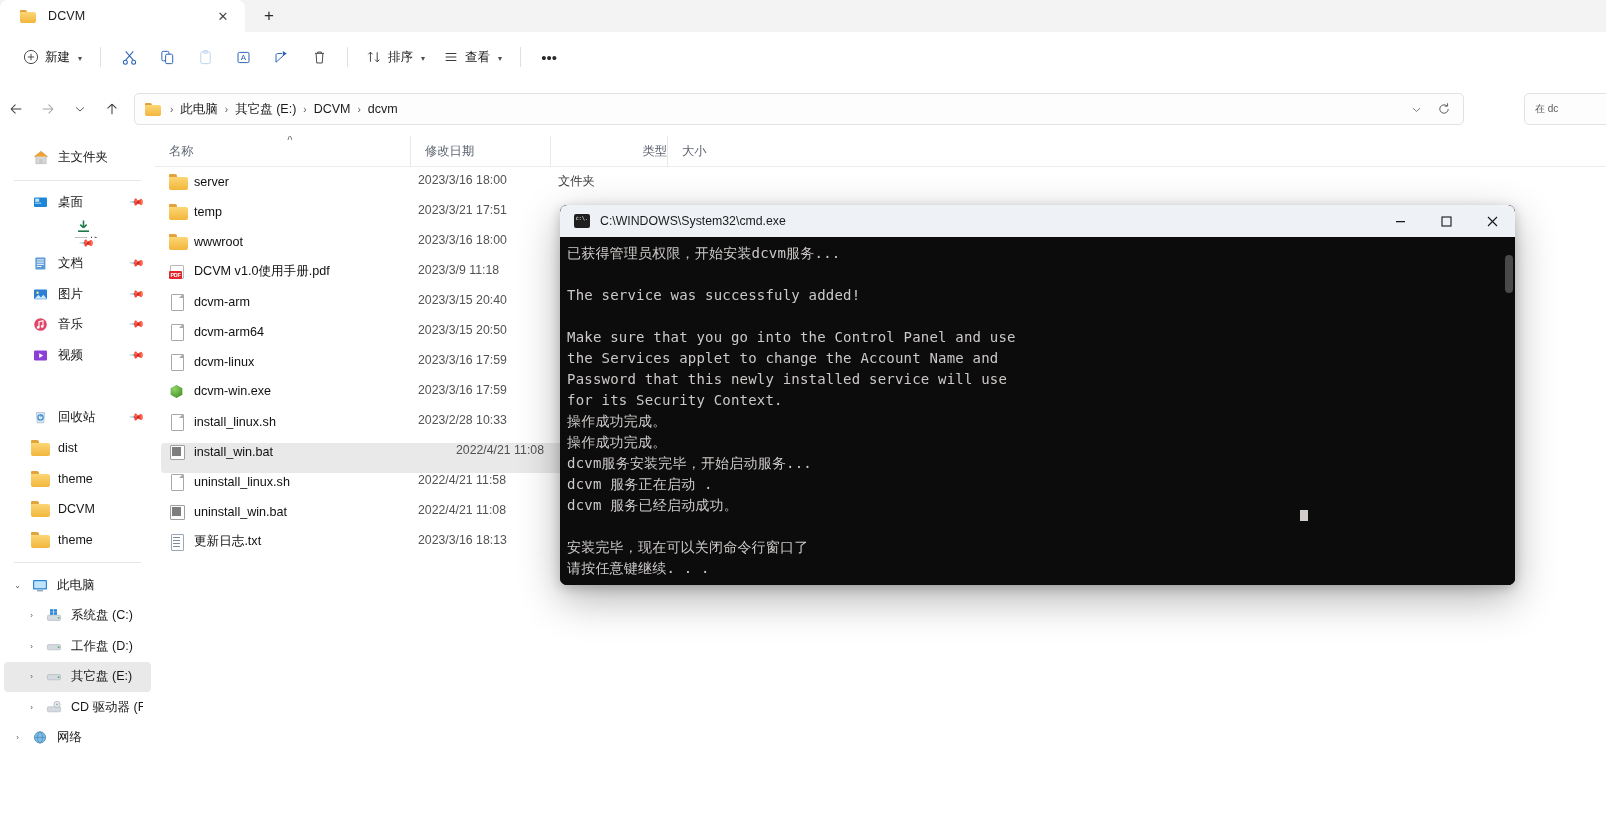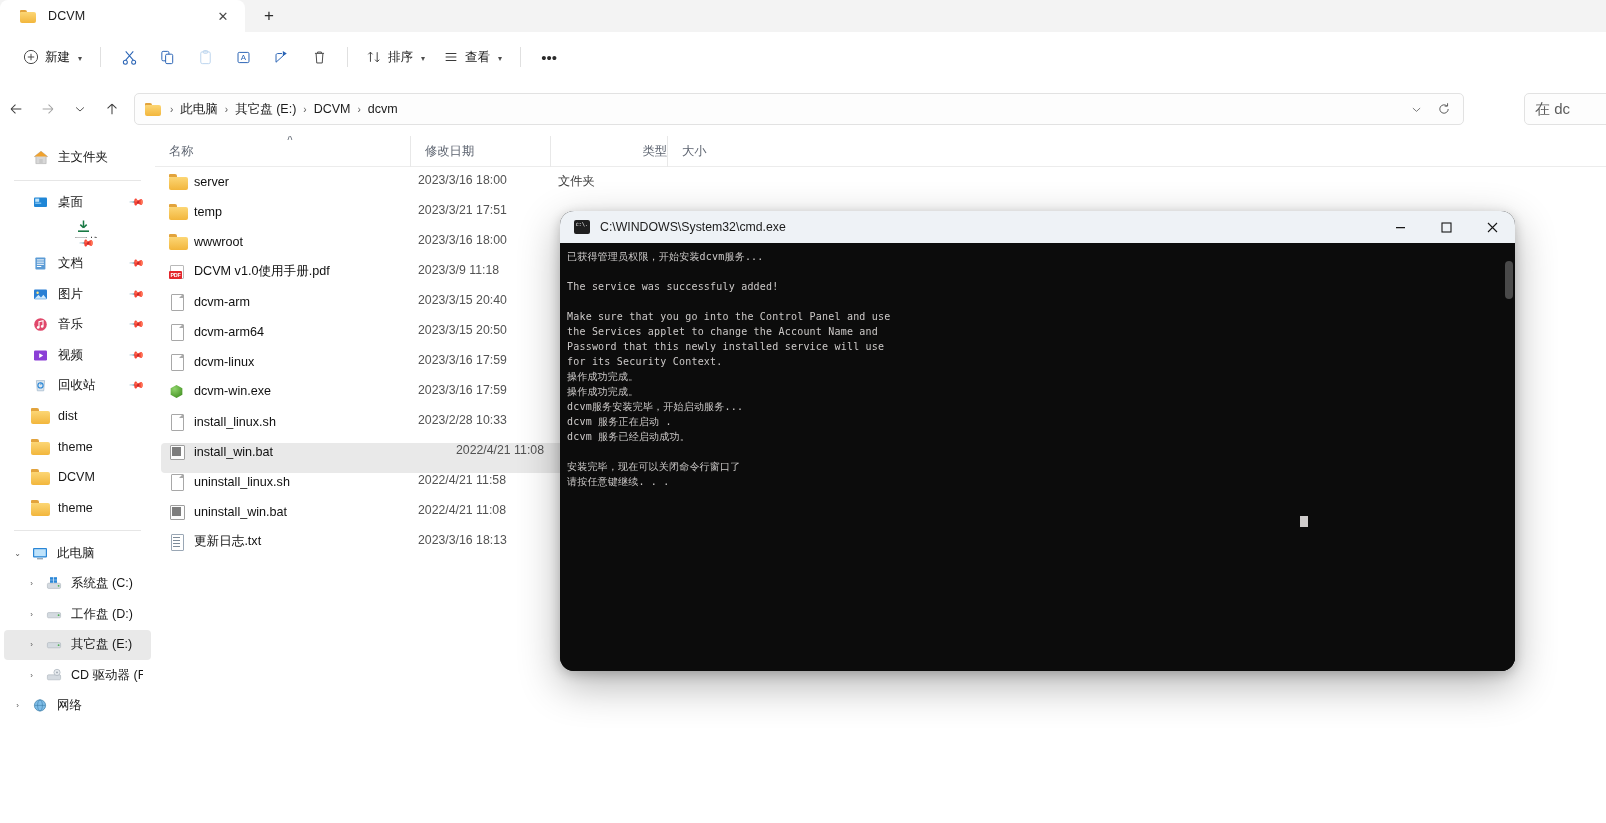--- a/index.html
+++ b/index.html
@@ -103,21 +103,21 @@
     width:26px; height:26px; border-radius:4px;
     display:flex; align-items:center; justify-content:center; color:#4a4a4a; cursor:default;
   }
   .searchbox {
     position:absolute; left:1524px; top:93px;
     width:110px; height:32px;
     border:1px solid #e2e2e2; border-radius:5px; background:#fdfdfd;
     display:flex; align-items:center; padding-left:10px;
     overflow:hidden;
   }
-  .searchbox span { font-size:15px; color:#5c5c5c; white-space:nowrap; }
+  .searchbox span { font-size:10px; color:#5c5c5c; white-space:nowrap; }
 
   
   .sidebar {
     position:absolute; left:0; top:136px; width:155px; height:687px;
     background:#ffffff; overflow:hidden;
     padding-top:6px;
   }
   .sb-item {
     display:flex; align-items:center; height:30.5px;
     padding-left:12px; padding-right:8px;
@@ -208,22 +208,22 @@
     width:16px; height:16px;
   }
   .hexgem {
     position:absolute; left:1px; top:2px; width:13px; height:13px;
     background:radial-gradient(circle at 35% 30%, #8fd36a 0%, #4e9b2e 70%, #2f6b19 100%);
     clip-path:polygon(50% 0%, 95% 25%, 95% 75%, 50% 100%, 5% 75%, 5% 25%);
   }
 
   
   .console {
-    position:absolute; left:560px; top:211px; width:955px; height:460px;
-    border-radius:14px;
+    position:absolute; left:560px; top:205px; width:955px; height:380px;
+    border-radius:7px;
     box-shadow:0 14px 42px rgba(0,0,0,.30), 0 3px 12px rgba(0,0,0,.20);
     overflow:hidden;
     background:#0c0c0c;
   }
   .con-title {
     height:32px; background:#eef2f6;
     display:flex; align-items:center;
     border-top-left-radius:7px; border-top-right-radius:7px;
   }
   .con-ico {
@@ -241,21 +241,21 @@
     width:46px; height:32px; display:flex; align-items:center; justify-content:center;
     color:#171717; cursor:default;
   }
   .con-body {
     position:relative;
     height:468px; background:#0c0c0c; overflow:hidden;
     padding:6px 0 0 7px;
   }
   .con-text {
     font-family:"DejaVu Sans Mono", "Liberation Mono", monospace;
-    font-size:10px; line-height:15px;
+    font-size:14px; line-height:21px;
     color:#ccc9c8; white-space:pre;
     letter-spacing:.2px;
   }
   .con-scroll {
     position:absolute; right:0; top:0; width:14px; height:468px;
     background:#0c0c0c;
   }
   .con-thumb {
     position:absolute; right:2px; top:18px; width:8px; height:38px;
     background:#4a4a4a; border-radius:4px;
@@ -483,21 +483,21 @@
       <span class="sb-ico">
         <svg width="15" height="15" viewBox="0 0 15 15">
             <rect x="1" y="2.4" width="13" height="10" rx="1.2" fill="#8b3fd6"></rect>
             <path d="M6.2 5.2l4 2.4-4 2.4z" fill="#fff"></path>
           </svg>
       </span>
       <span class="sb-label">视频</span>
       <span class="pin">📌</span>
     </div>
 
-    <div class="sb-item" style="padding-left:28px;">
+    <div class="sb-item" style="padding-left:28px;margin-top:32px;">
       <span class="sb-ico">
         <svg width="15" height="15" viewBox="0 0 15 15">
             <path d="M3.4 2.6h8.2l-.9 10.2H4.3z" fill="#dbe6ef" stroke="#9db4c8" stroke-width=".7"></path>
             <circle cx="7.5" cy="7.4" r="2.6" fill="none" stroke="#2a86d6" stroke-width="1.1"></circle>
             <path d="M7.5 4.4l1.6 1.4-1.6 1.4z" fill="#2a86d6"></path>
           </svg>
       </span>
       <span class="sb-label">回收站</span>
       <span class="pin">📌</span>
     </div>

